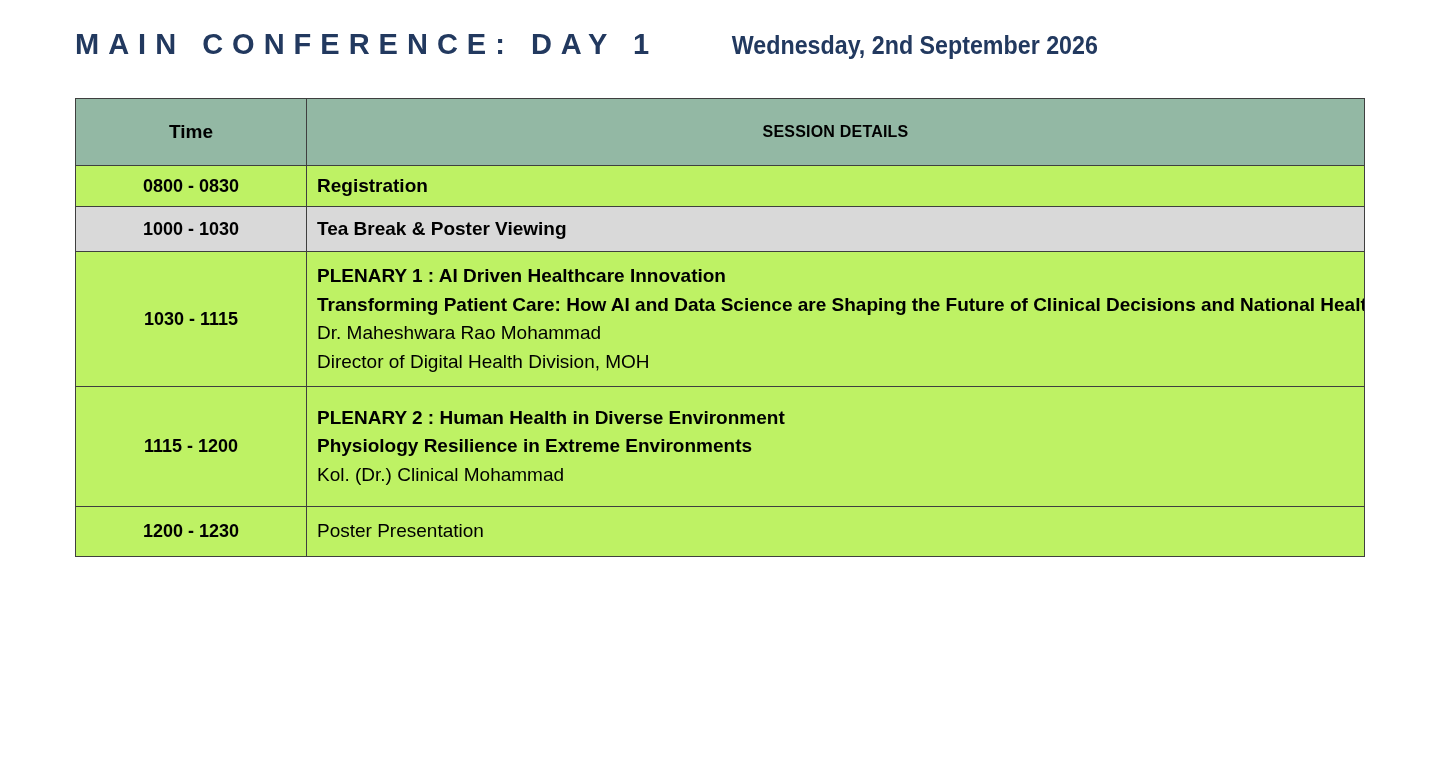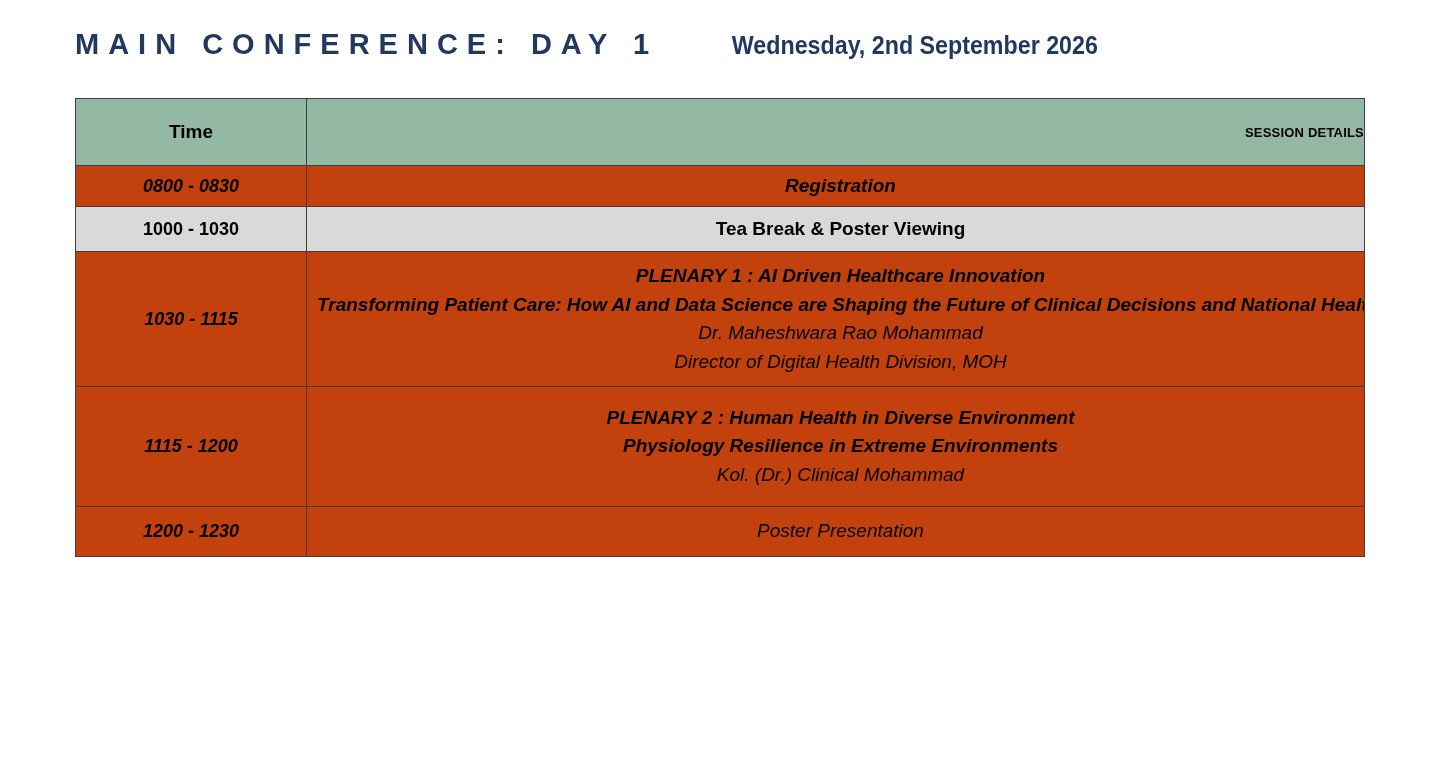--- a/index.html
+++ b/index.html
@@ -76,50 +76,50 @@
     background: #93b8a4;
     color: #000000;
     font-weight: bold;
     height: 66px;
   }
   th.th-time {
     font-size: 19px;
     text-align: center;
   }
   th.th-details {
-    font-size: 13px;
-    text-align: right;
+    font-size: 16px;
+    text-align: center;
     letter-spacing: 0.2px;
   }
 
   td.time-cell {
     text-align: center;
     font-size: 18px;
     font-weight: bold;
     white-space: nowrap;
   }
 
   td.details-cell {
-    text-align: center;
+    text-align: left;
     padding-left: 10px;
     padding-right: 0;
   }
   .details-inner {
     white-space: nowrap;
   }
   .line {
     font-size: 19px;
     line-height: 1.50;
     white-space: nowrap;
   }
   .line.bold { font-weight: bold; }
   .line.regular { font-weight: normal; }
 
   tr.row-highlight td { background: #d9d9d9; }
-  tr.row-plain td { background: #c2410c; font-style: italic; }
+  tr.row-plain td { background: #bef264; }
 </style>
 </head>
 <body>
 
 <div class="page">
 
   <div class="header">
     <div class="page-title">MAIN CONFERENCE: DAY 1</div>
     <div class="page-date">Wednesday, 2nd September 2026</div>
   </div>

